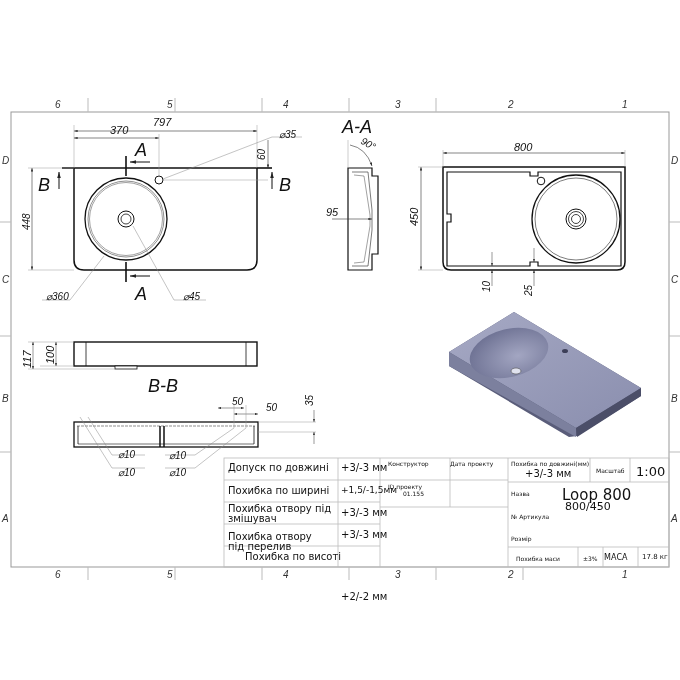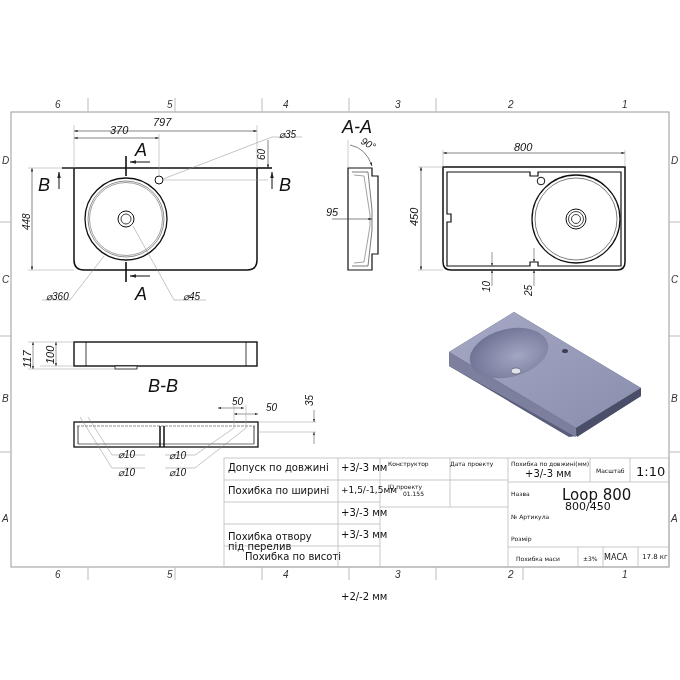--- a/index.html
+++ b/index.html
@@ -252,35 +252,36 @@
     <line x1="603" y1="547" x2="603" y2="567"></line>
     <line x1="638" y1="547" x2="638" y2="567"></line>
   </g>
 </svg>
 
 
 <div class="tb" style="left:228px;top:462px;font-size:10px;text-align:right;">Допуск по довжині</div>
 <div class="tb" style="left:341px;top:462px;font-size:10px;">+3/-3 мм</div>
 <div class="tb" style="left:228px;top:485px;font-size:10px;">Похибка по ширині</div>
 <div class="tb" style="left:341px;top:485px;font-size:9px;">+1,5/-1,5мм</div>
+<div class="tb" style="left:228px;top:504px;font-size:10px;width:108px;white-space:normal;line-height:10px;">Похибка отвору під змішувач</div>
 <div class="tb" style="left:341px;top:507px;font-size:10px;">+3/-3 мм</div>
 <div class="tb" style="left:228px;top:532px;font-size:10px;width:90px;white-space:normal;line-height:10px;">Похибка отвору під перелив</div>
 <div class="tb" style="left:341px;top:529px;font-size:10px;">+3/-3 мм</div>
 <div class="tb" style="left:228px;top:551px;font-size:10px;margin-left:17px;">Похибка по висоті</div>
 <div class="tb" style="left:341px;top:551px;font-size:10px;margin-top:40px;">+2/-2 мм</div>
 
 <div class="tb" style="left:388px;top:460px;font-size:6px;">Конструктор</div>
 <div class="tb" style="left:450px;top:460px;font-size:6px;">Дата проекту</div>
 <div class="tb" style="left:388px;top:483px;font-size:6px;">ID проекту</div>
 <div class="tb" style="left:403px;top:490px;font-size:6px;">01.155</div>
 
 <div class="tb" style="left:511px;top:460px;font-size:6px;">Похибка по довжині(мм)</div>
 <div class="tb" style="left:525px;top:468px;font-size:10px;">+3/-3 мм</div>
 <div class="tb" style="left:596px;top:467px;font-size:6px;">Масштаб</div>
-<div class="tb" style="left:636px;top:464px;font-size:13px;">1:10</div>
+<div class="tb" style="left:636px;top:464px;font-size:13px;">1:00</div>
 <div class="tb" style="left:511px;top:490px;font-size:6px;">Назва</div>
 <div class="tb" style="left:562px;top:486px;font-size:15px;">Loop 800</div>
 <div class="tb" style="left:511px;top:513px;font-size:6px;">№ Артикула</div>
 <div class="tb" style="left:511px;top:535px;font-size:6px;">Розмір</div>
 <div class="tb" style="left:565px;top:500px;font-size:11px;">800/450</div>
 <div class="tb" style="left:516px;top:555px;font-size:6px;">Похибка маси</div>
 <div class="tb" style="left:583px;top:555px;font-size:6px;">±3%</div>
 <div class="tb" style="left:604px;top:553px;font-size:8px;">МАСА</div>
 <div class="tb" style="left:642px;top:553px;font-size:7px;">17.8 кг</div>
 </div>

